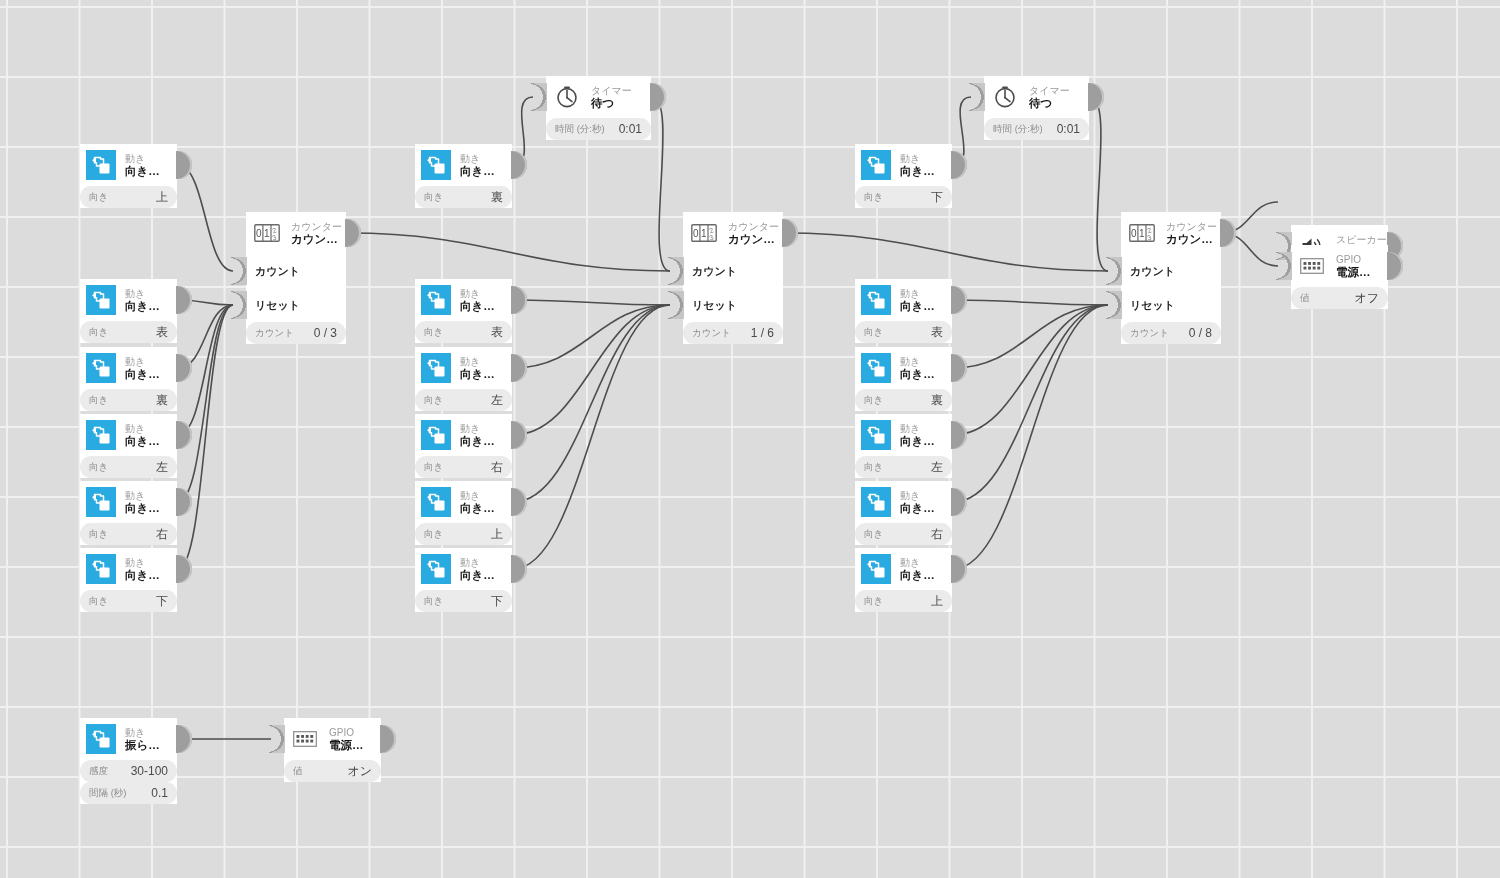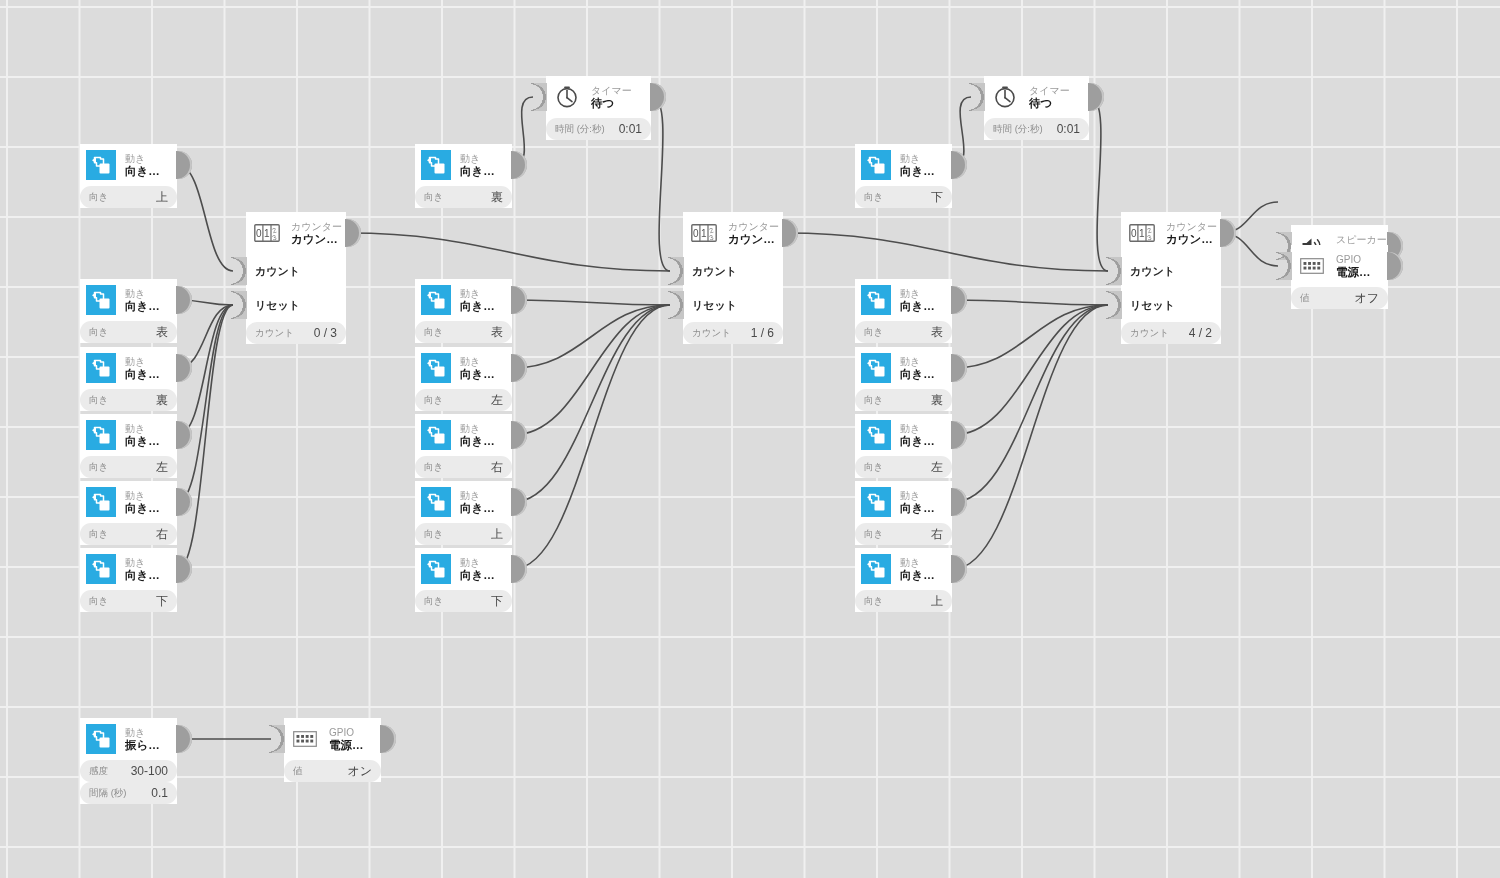--- a/index.html
+++ b/index.html
@@ -658,21 +658,21 @@
           </span>
           <span class="titles">
             <span class="cat">カウンター</span>
             <span class="ttl">カウント</span>
           </span>
         </div>
         <div class="slot">カウント</div>
         <div class="slot">リセット</div>
         <div class="prop">
           <span class="pk">カウント</span>
-          <span class="pv">4 / 2</span>
+          <span class="pv">0 / 8</span>
         </div>
         <div class="port out" style="top: 7px;">
           <span class="pshape"></span>
         </div>
         <div class="port in" style="top: 45px;">
           <span class="pshape"></span>
           <span class="inner"></span>
         </div>
         <div class="port in" style="top: 79px;">
           <span class="pshape"></span>

